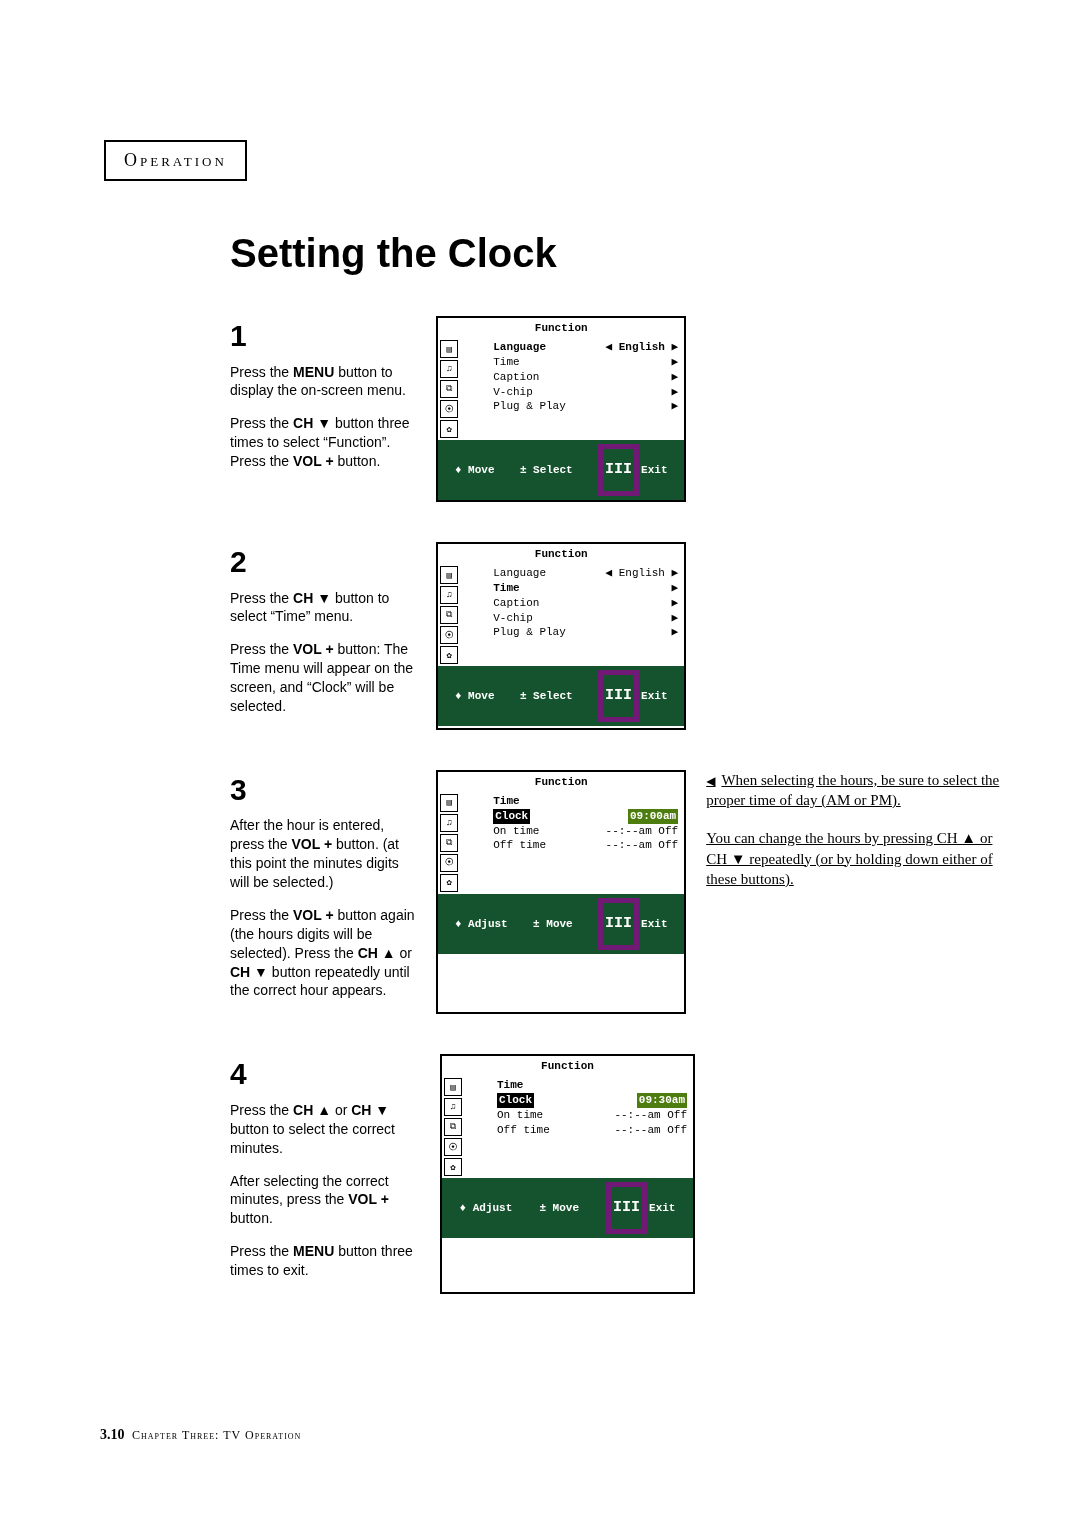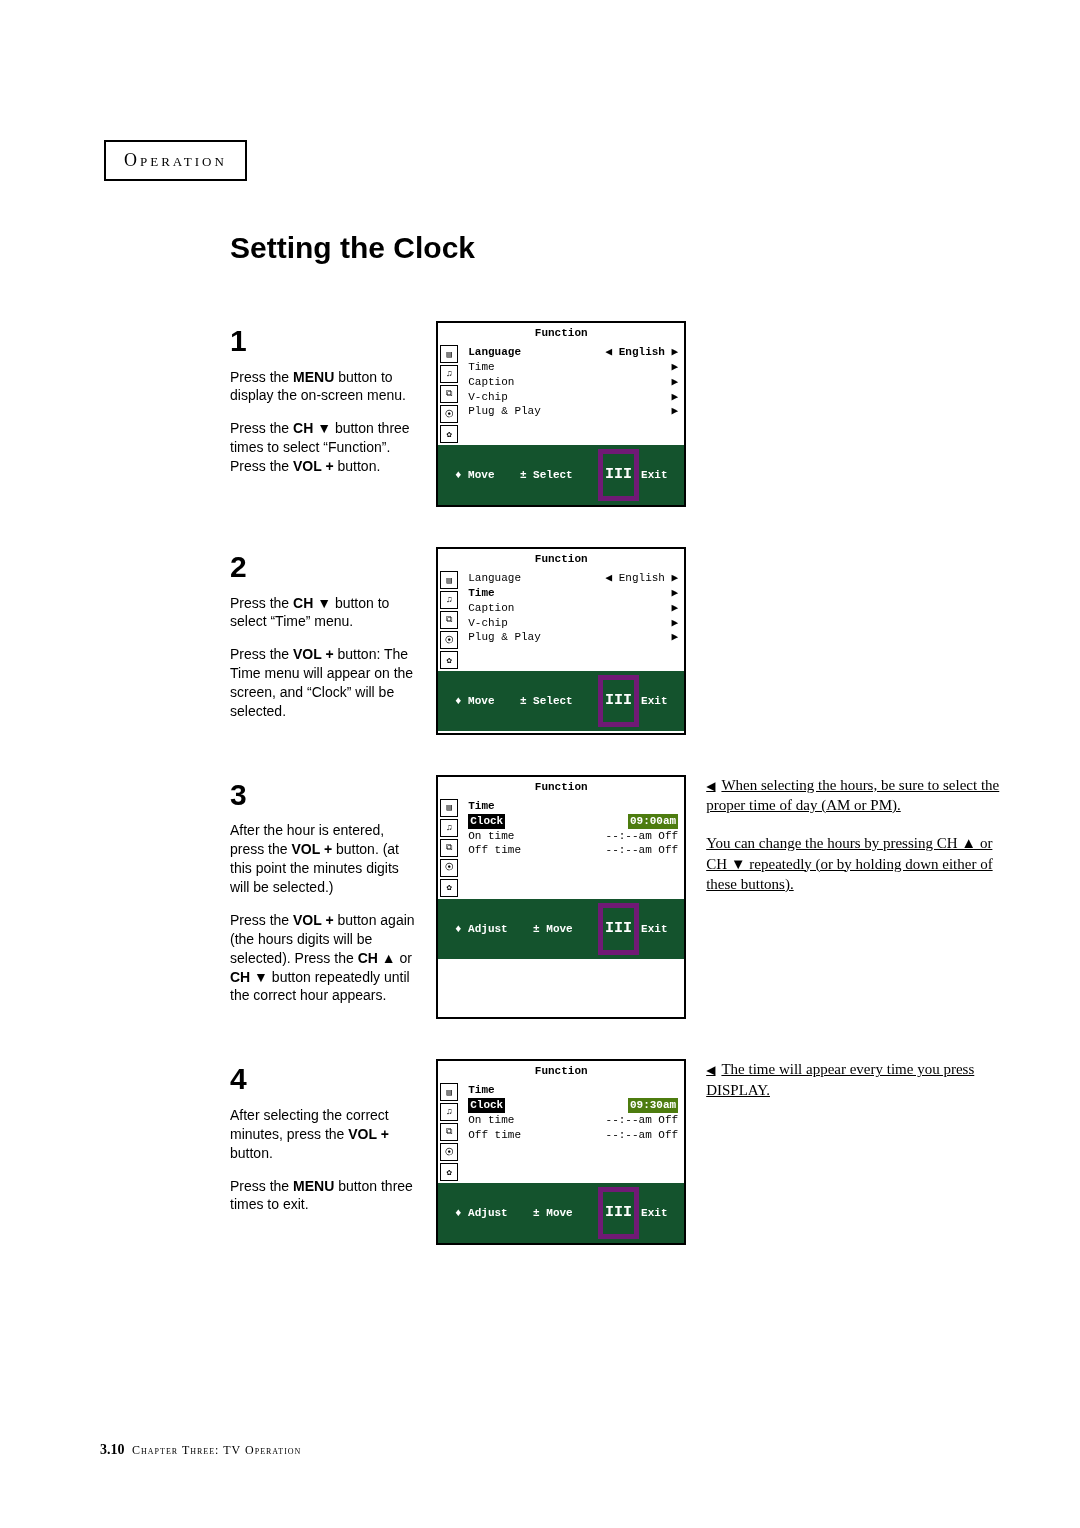--- a/index.html
+++ b/index.html
@@ -23,22 +23,22 @@
     letter-spacing: 3px;
     font-size: 18px;
   }
   .main-col {
     margin-left: 130px;
     width: 780px;
   }
   h1.section-title {
     font-family: Arial, Helvetica, sans-serif;
     font-weight: bold;
-    font-size: 30px;
-    margin-bottom: 56px;
+    font-size: 40px;
+    margin-bottom: 40px;
   }
   .step {
     display: flex;
     gap: 20px;
     margin-bottom: 40px;
   }
   .step-text {
     width: 190px;
     font-size: 14px;
     line-height: 1.35;
@@ -72,20 +72,21 @@
     width: 24px;
     display: flex;
     flex-direction: column;
     gap: 2px;
     padding: 2px;
   }
   .ic { width: 18px; height: 18px; border: 1px solid #000; display:flex; align-items:center; justify-content:center; font-size:9px;}
   .osd-list {
     flex: 1;
     padding: 2px 6px 21px 6px;
+    margin-left: 25px;
   }
   .osd-row { display:flex; justify-content:space-between; line-height:1.35; }
   .osd-row .lab { white-space: nowrap; }
   .osd-row .val { white-space: nowrap; }
   .osd-row.hi { font-weight: bold; }
   .osd-row.sel .lab { background:#000; color:#fff; padding:0 2px; }
   .osd-row.sel .val { background:#4d7c0f; color:#fff; padding:0 2px; }
   .osd-footer {
     background:#14532d; color:#fff;
     display:flex; justify-content:space-around;
@@ -96,21 +97,21 @@
     width: 310px;
     font-family: Georgia, "Times New Roman", serif;
     font-size: 15px;
     line-height: 1.35;
     text-decoration: underline;
   }
   .side-notes p { margin-bottom: 18px; }
   .tri-left::before { content: "◀"; font-family: Arial; margin-right: 6px; font-size:12px; }
   .footer-line {
     position: absolute;
-    bottom: 70px;
+    bottom: 85px;
     left: 100px;
     font-family: Georgia, "Times New Roman", serif;
     font-size: 14px;
   }
   .footer-line .pn { font-weight: bold; }
   .footer-line .ct { font-variant: small-caps; letter-spacing: 1px; margin-left: 4px; font-size:12px;}
   .mbox { display:inline-block; border:5px solid #701a75; padding:16px 2px; font-size:15px; line-height:10px;}
 </style>
 </head>
 <body>
@@ -260,20 +261,21 @@
           </div>
         </div>
         <div class="side-notes">
           <p class="tri-left">When selecting the hours, be sure to select the proper time of day (AM or PM).</p>
           <p>You can change the hours by pressing CH ▲ or CH ▼ repeatedly (or by holding down either of these buttons).</p>
         </div>
       </div>
       <div class="step">
         <div class="step-text">
           <div class="step-num">4</div>
+          <p>Press the <b>CH ▲</b> or <b>CH ▼</b> button to select the correct minutes.</p>
           <p>After selecting the correct minutes, press the <b>VOL +</b> button.</p>
           <p>Press the <b>MENU</b> button three times to exit.</p>
         </div>
         <div class="osd">
           <div class="osd-title">Function</div>
           <div class="osd-body">
             <div class="osd-iconcol">
               <div class="ic">▤</div>
               <div class="ic">♫</div>
               <div class="ic">⧉</div>
@@ -298,23 +300,20 @@
                 <span class="val">--:--am Off</span>
               </div>
             </div>
           </div>
           <div class="osd-footer">
             <span>♦ Adjust</span>
             <span>± Move</span>
             <span><span class="mbox">III</span> Exit</span>
           </div>
         </div>
-        <div class="side-notes">
-          <p class="tri-left">The time will appear every time you press DISPLAY.</p>
-        </div>
       </div>
     </div>
 </div>
 
 <div class="footer-line">
   <span class="pn">3.10</span>
   <span class="ct">Chapter Three: TV Operation</span>
 </div>
 
 

